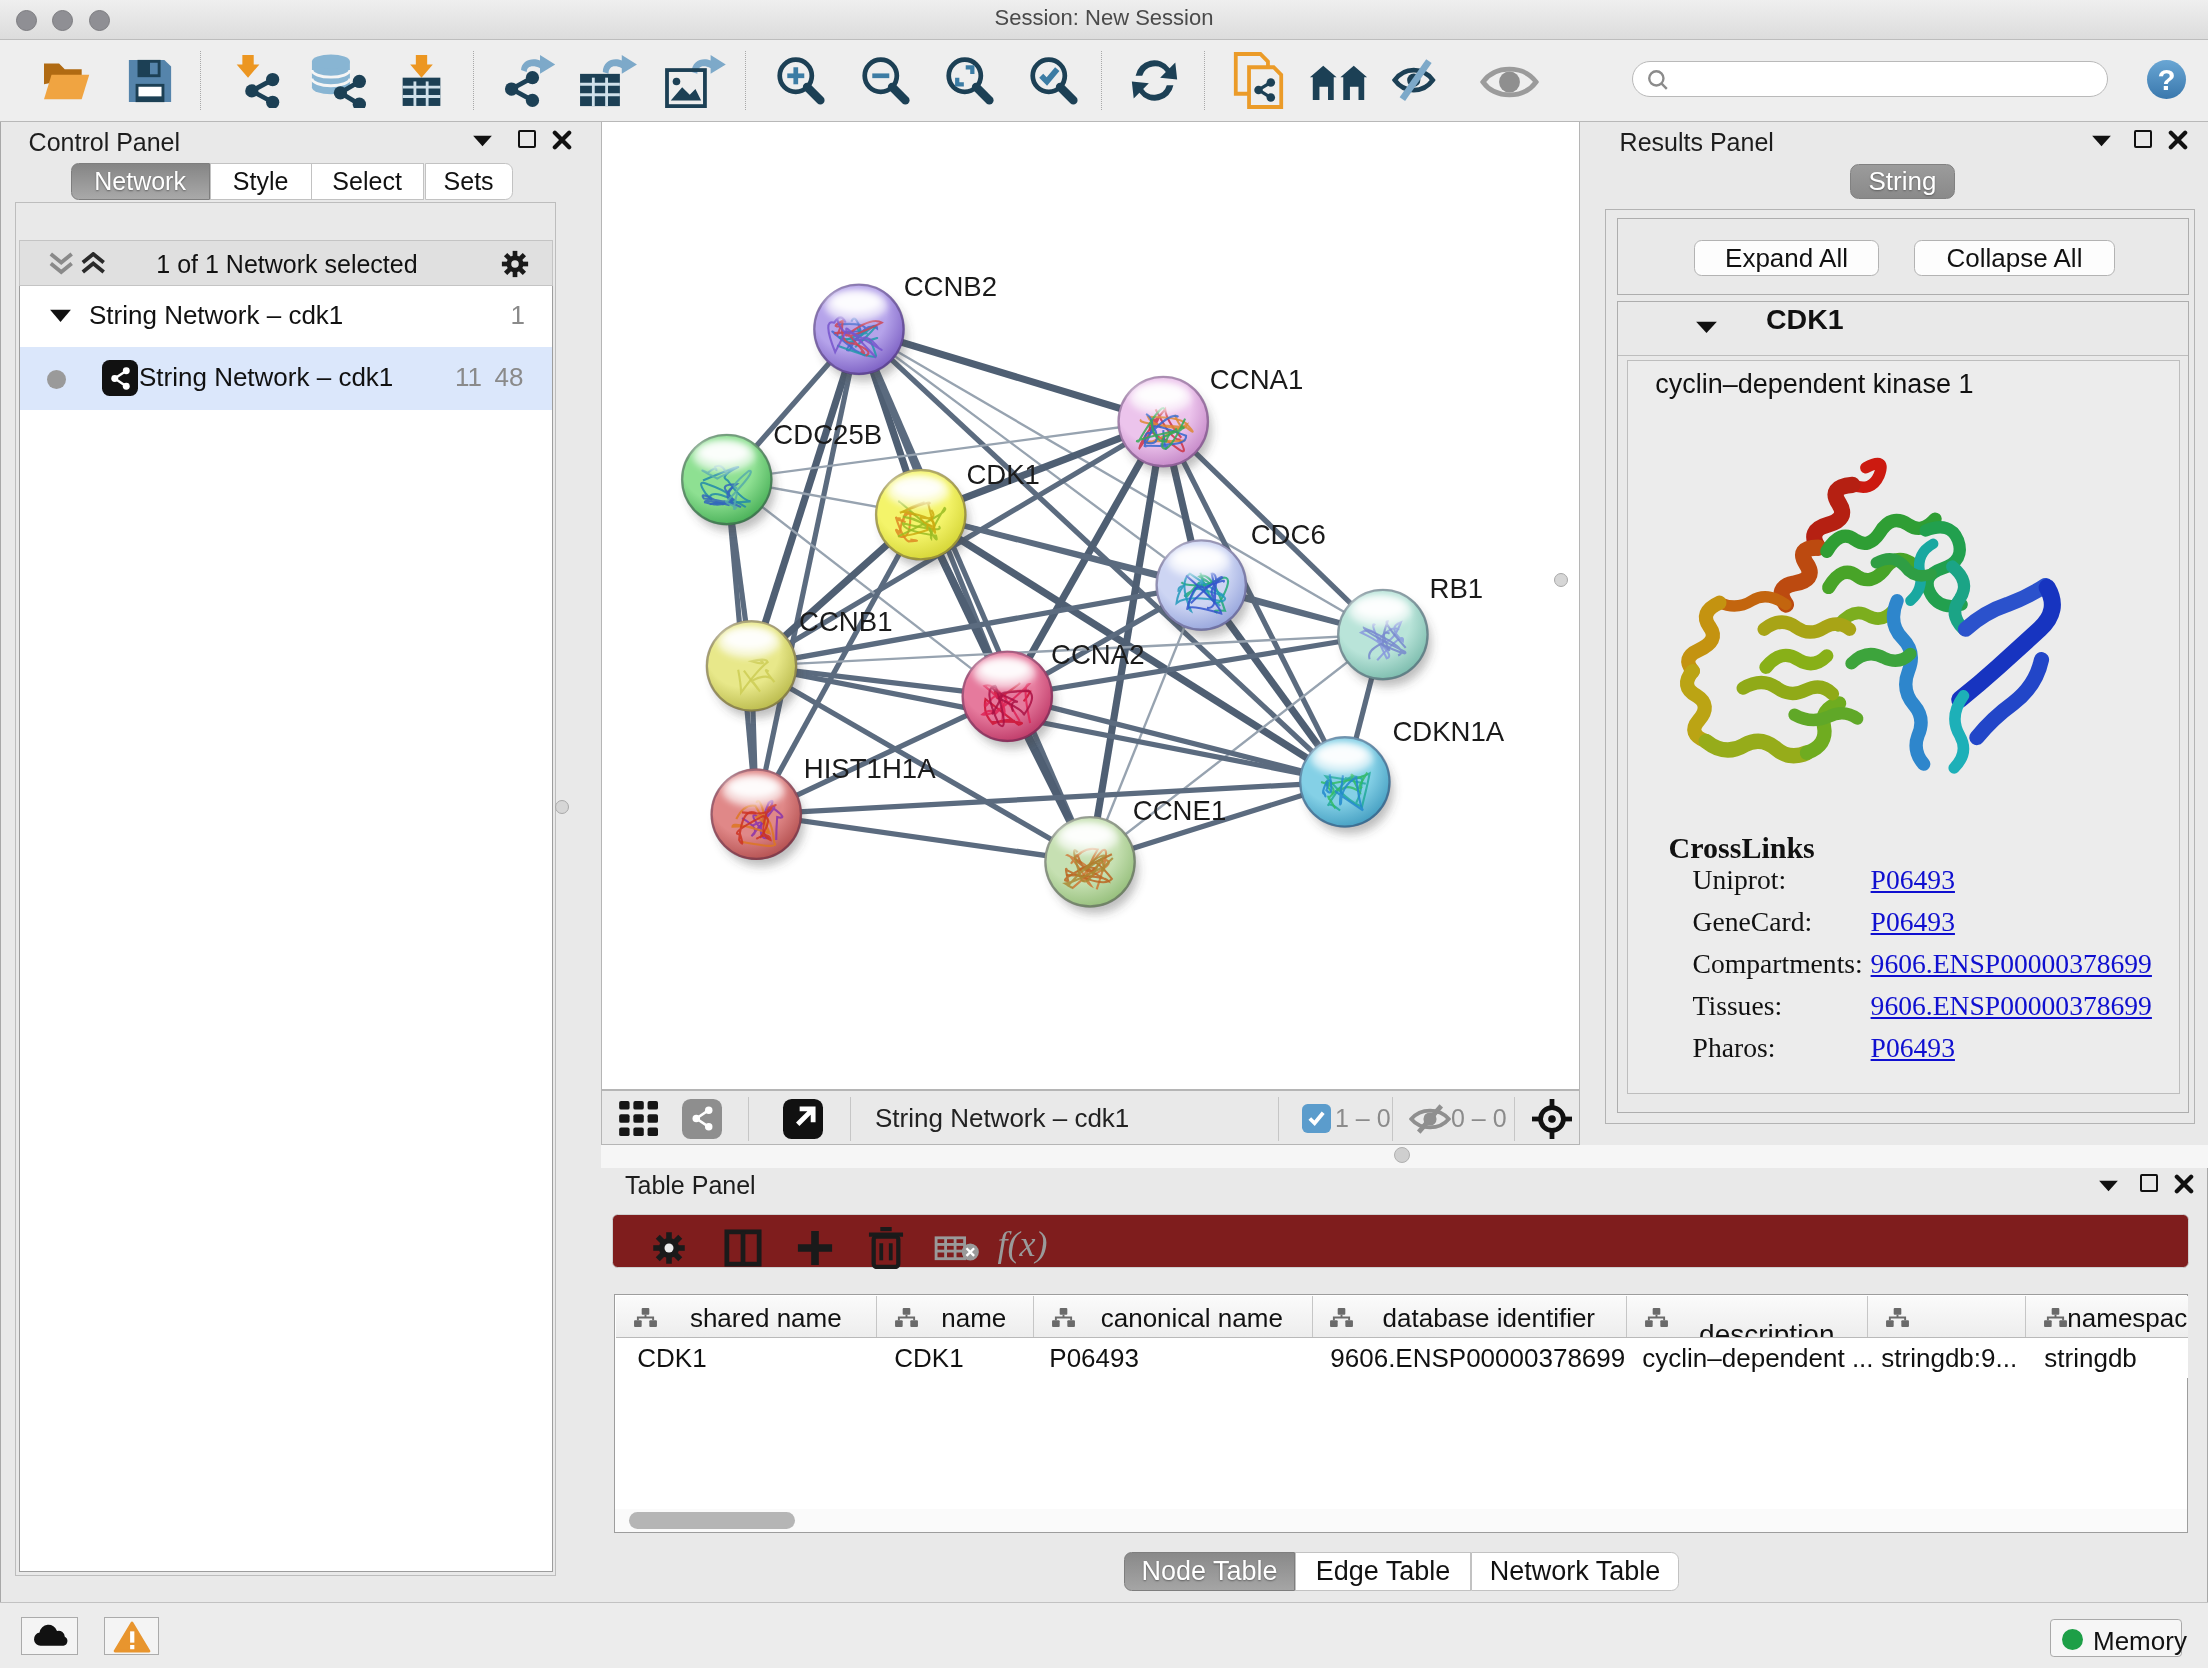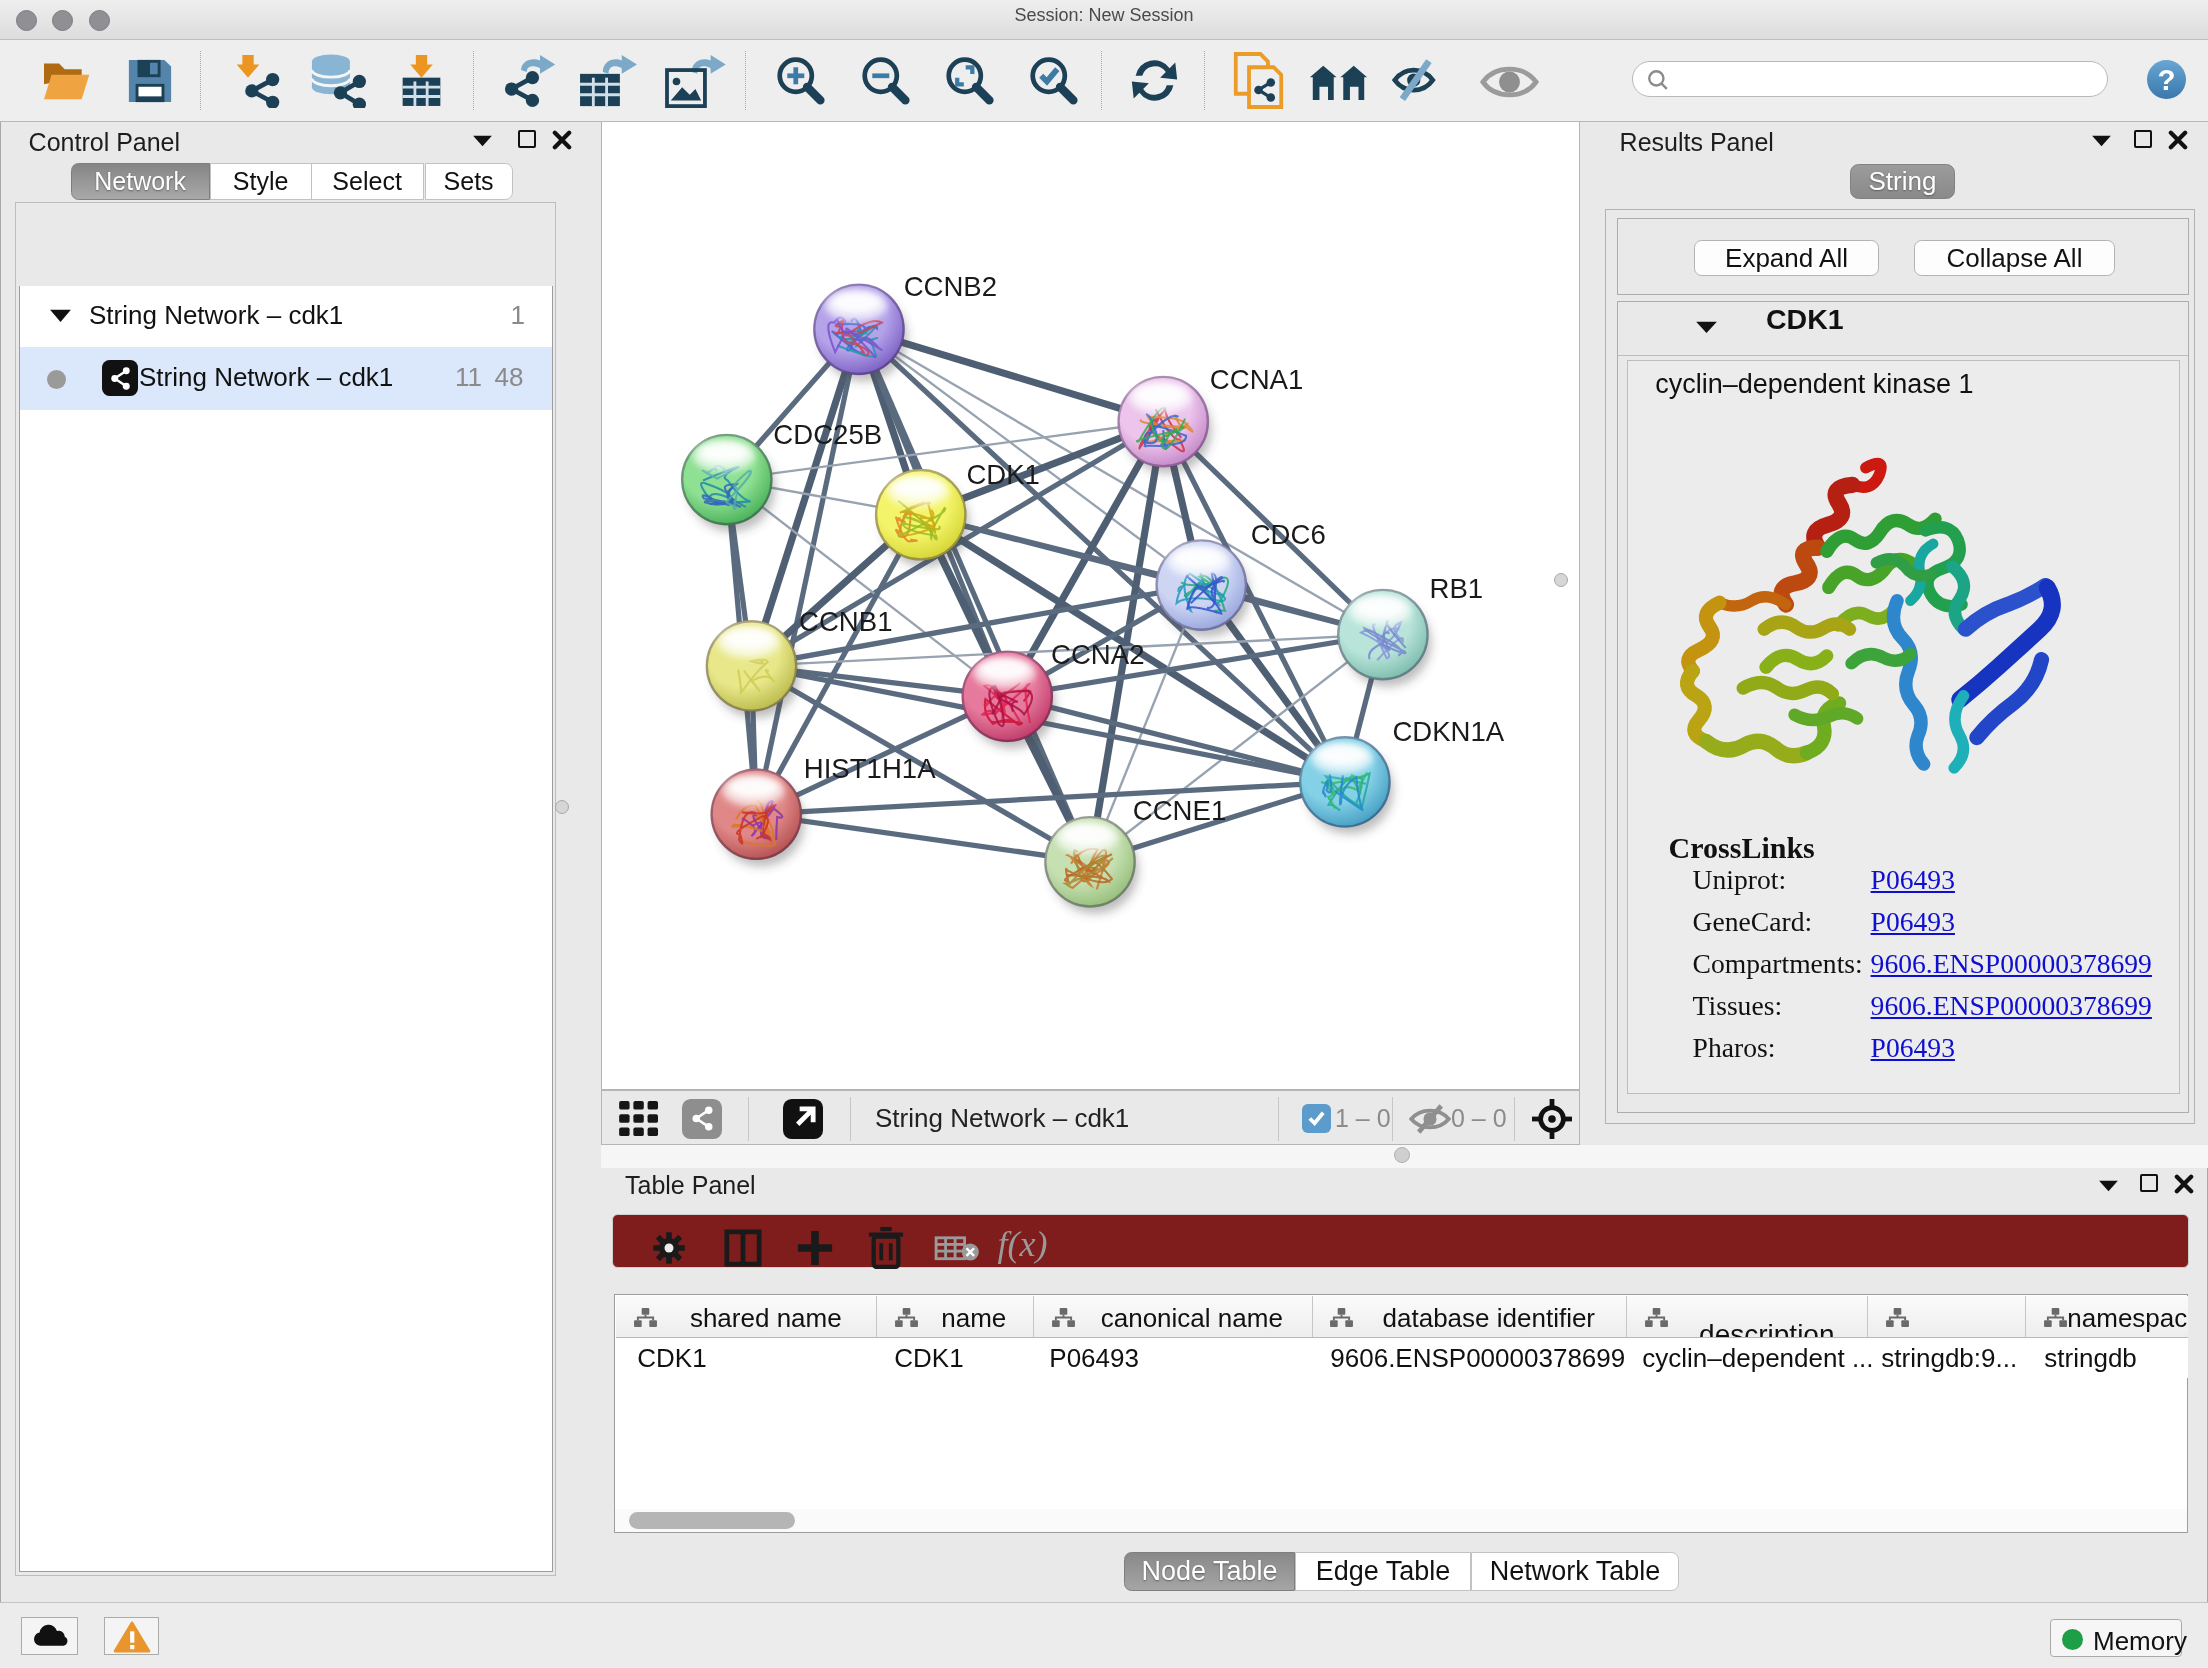--- a/index.html
+++ b/index.html
@@ -8,21 +8,21 @@
   .abs { position:absolute; }
   .panel-title { font-size:25px; color:#1d1d1d; }
 </style>
 </head>
 <body>
 
 <div class="abs" style="left:0;top:0;width:2208px;height:40px;background:linear-gradient(#efefef,#dcdcdc);border-bottom:1px solid #bdbdbd;">
   <div class="abs" style="left:16px;top:9.5px;width:21px;height:21px;border-radius:50%;background:#8f8f94;border:1px solid #7c7c80;"></div>
   <div class="abs" style="left:52px;top:9.5px;width:21px;height:21px;border-radius:50%;background:#8f8f94;border:1px solid #7c7c80;"></div>
   <div class="abs" style="left:89px;top:9.5px;width:21px;height:21px;border-radius:50%;background:#8f8f94;border:1px solid #7c7c80;"></div>
-  <div class="abs" style="left:0;top:4.8px;width:2208px;text-align:center;font-size:18px;color:#4a4a4a;">Session: New Session</div>
+  <div class="abs" style="left:0;top:4.8px;width:2208px;text-align:center;font-size:22px;color:#4a4a4a;">Session: New Session</div>
 </div>
 
 <div class="abs" style="left:0;top:40px;width:2208px;height:82px;background:#eeeeee;border-bottom:1.9px solid #b8b8b8;">
 
   <svg class="abs" style="left:40px;top:16px;" width="57" height="49" viewBox="0 0 60 52">
     <path d="M4 8 L20 8 L26 14 L44 14 L44 22 L4 30 Z" fill="#b06a12"></path>
     <path d="M12 20 L52 20 L44 46 L4 46 Z" fill="#f0a441"></path>
   </svg>
 
   <svg class="abs" style="left:126px;top:17px;" width="48" height="48" viewBox="0 0 50 50">
@@ -196,20 +196,41 @@
       <path d="M3 3 L18 18 M18 3 L3 18" stroke="#111" stroke-width="4.5" stroke-linecap="round"></path>
     </svg>
 
   <div class="abs" style="left:63px;top:41px;width:139px;height:37px;background:linear-gradient(#858585,#a9a9a9);border:1px solid #7e7e7e;border-radius:7.6px 0 0 7.6px;color:#fff;text-align:center;font-size:25px;line-height:35px;text-shadow:0 1px 1.9px rgba(0,0,0,.4);">Network</div>
   <div class="abs" style="left:202px;top:41px;width:102px;height:37px;background:#fff;border:1px solid #c2c2c2;color:#111;text-align:center;font-size:25px;line-height:35px;">Style</div>
   <div class="abs" style="left:303px;top:41px;width:113px;height:37px;background:#fff;border:1px solid #c2c2c2;color:#111;text-align:center;font-size:25px;line-height:35px;">Select</div>
   <div class="abs" style="left:417px;top:41px;width:88px;height:37px;background:#fff;border:1px solid #c2c2c2;border-radius:0 7.6px 7.6px 0;color:#111;text-align:center;font-size:25px;line-height:35px;">Sets</div>
 
   <div class="abs" style="left:7.6px;top:80px;width:541px;height:1374px;border:1px solid #bdbdbd;background:#e9e9e9;"></div>
 
+  <div class="abs" style="left:11.4px;top:118px;width:534px;height:46px;background:#e0e0e0;border:1px solid #c4c4c4;">
+    <svg class="abs" style="left:27px;top:11.4px;" width="28.5" height="23" viewBox="0 0 30 24">
+        <path d="M4 2 L15 11 L26 2 M4 12 L15 21 L26 12" fill="none" stroke="#8a8a8a" stroke-width="4"></path>
+      </svg>
+    <svg class="abs" style="left:59px;top:11.4px;" width="28.5" height="23" viewBox="0 0 30 24">
+        <path d="M4 11 L15 2 L26 11 M4 21 L15 12 L26 21" fill="none" stroke="#2a2a2a" stroke-width="4"></path>
+      </svg>
+    <div class="abs" style="left:0;top:8.6px;width:534px;text-align:center;font-size:25px;color:#111;">1 of 1 Network selected</div>
+    <svg class="abs" style="left:480px;top:7.6px;" width="30" height="30" viewBox="0 0 32 32">
+      <g fill="#1a1a1a">
+          <circle cx="16" cy="16" r="9"></circle>
+      <g stroke="#1a1a1a" stroke-width="5">
+            <line x1="16" y1="2" x2="16" y2="30"></line>
+            <line x1="2" y1="16" x2="30" y2="16"></line>
+            <line x1="6" y1="6" x2="26" y2="26"></line>
+            <line x1="26" y1="6" x2="6" y2="26"></line>
+          </g>
+        </g>
+      <circle cx="16" cy="16" r="4" fill="#e0e0e0"></circle>
+    </svg>
+  </div>
 
   <div class="abs" style="left:11.4px;top:164px;width:534px;height:1286px;background:#ffffff;border:1px solid #9d9d9d;border-top:none;">
     <div class="abs" style="left:0;top:0;width:532px;height:61px;background:#fff;">
       <svg class="abs" style="left:28.5px;top:21px;" width="25" height="17" viewBox="0 0 26 18">
           <path d="M2 3 L24 3 L13 16 Z" fill="#111"></path>
         </svg>
       <div class="abs" style="left:69px;top:14.3px;font-size:26px;color:#111;">String Network – cdk1</div>
       <div class="abs" style="right:27px;top:14.3px;font-size:26px;color:#8a8a8a;">1</div>
     </div>
     <div class="abs" style="left:0;top:61px;width:532px;height:63px;background:#dbe7fb;">

